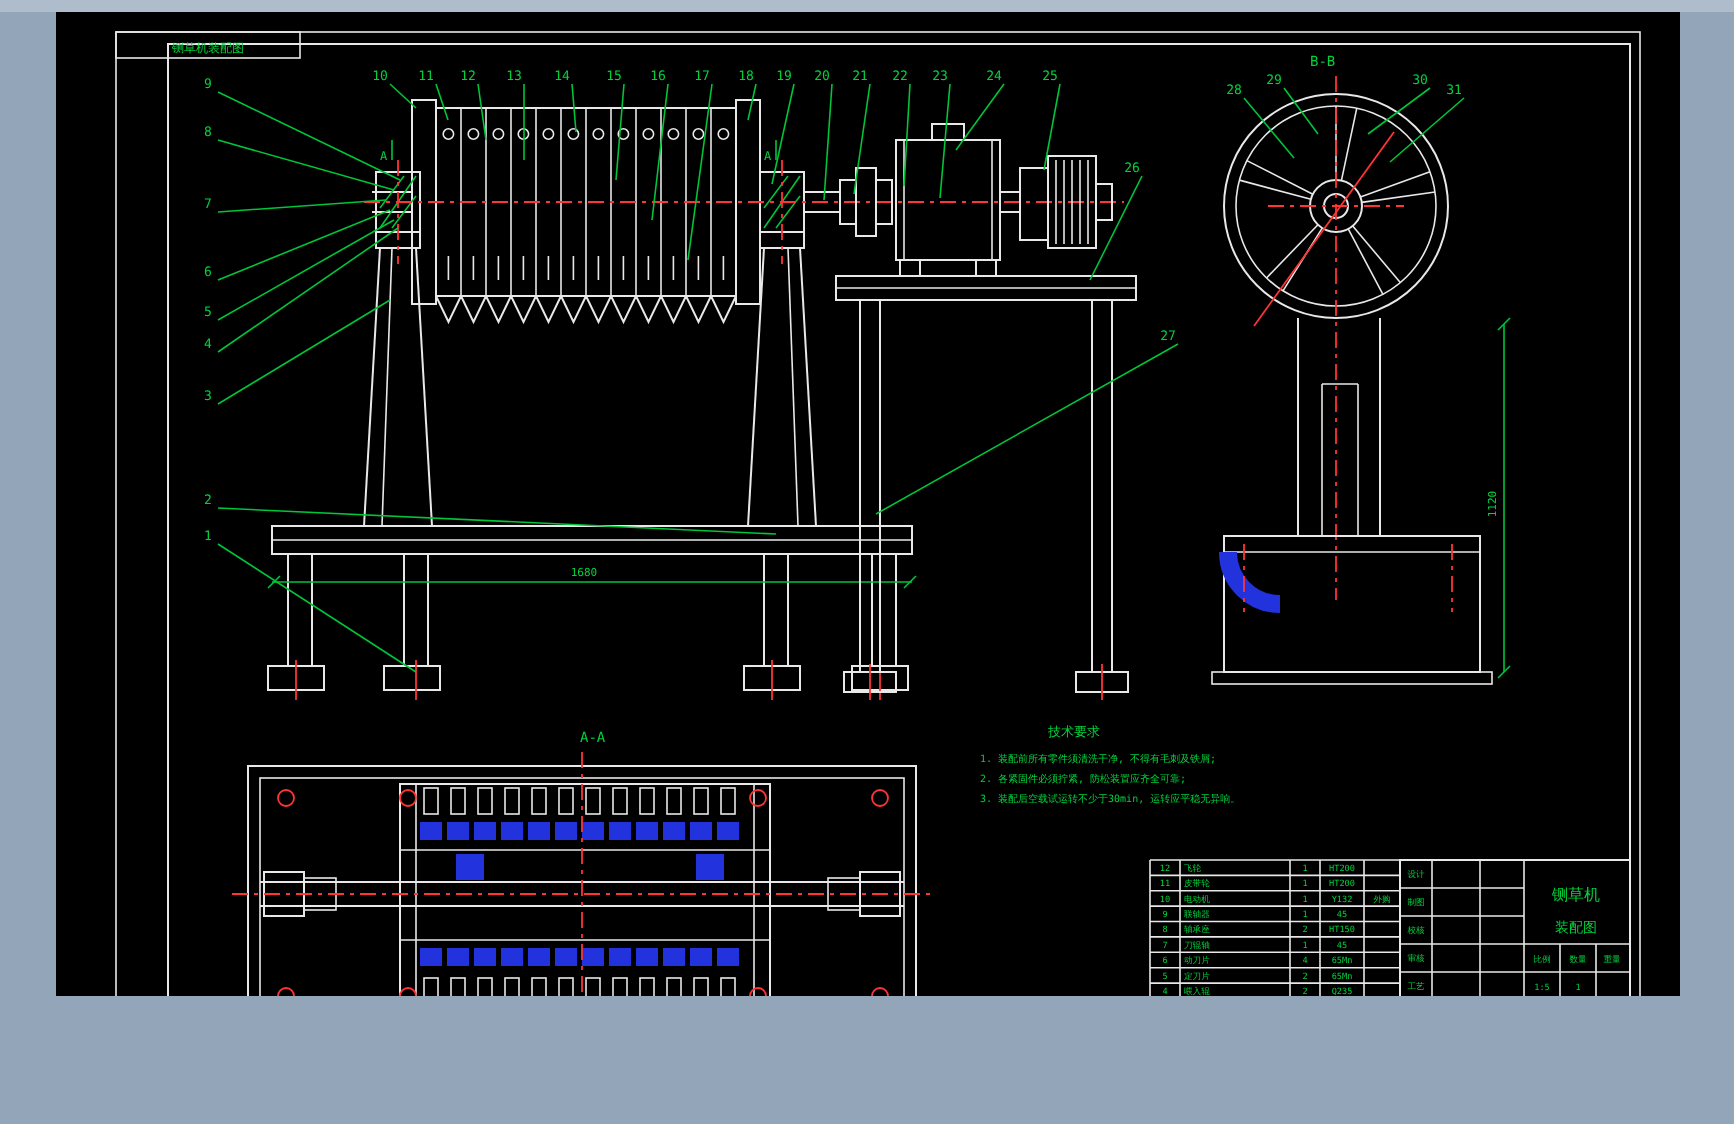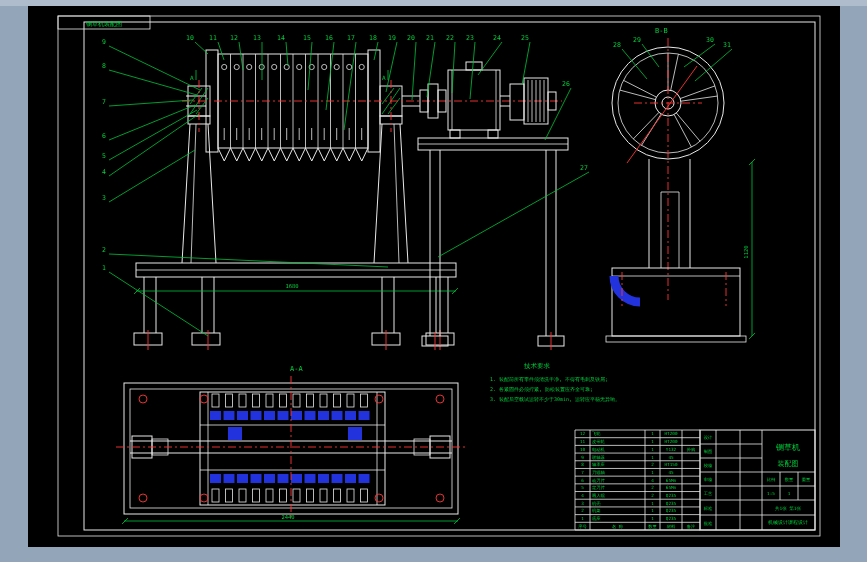--- a/index.html
+++ b/index.html
@@ -1,16 +1,16 @@
 <!DOCTYPE html>
 <html><head>
 <meta charset="utf-8">
 <style>
   html,body{margin:0;padding:0;background:#93a5b9;}
-  .stage{position:relative;width:867px;height:562px;background:#93a5b9;overflow:hidden;
+  .stage{position:relative;width:867px;height:498px;background:#93a5b9;overflow:hidden;
          font-family:"DejaVu Sans","Liberation Sans",sans-serif;}
   svg{display:block;}
   .w{stroke:#e8e8e8;stroke-width:1;fill:none;}
   .w2{stroke:#e8e8e8;stroke-width:.8;fill:none;}
   .g{stroke:#00c43a;stroke-width:.8;fill:none;}
   .r{stroke:#ff3434;stroke-width:.9;fill:none;}
   .rd{stroke:#ff3434;stroke-width:.9;fill:none;stroke-dasharray:8 3 2 3;}
   .bluef{fill:#2233dd;stroke:none;}
   .bluea{stroke:#2233dd;stroke-width:9;fill:none;}
   text{font-family:"DejaVu Sans Mono","Liberation Sans",sans-serif;}

